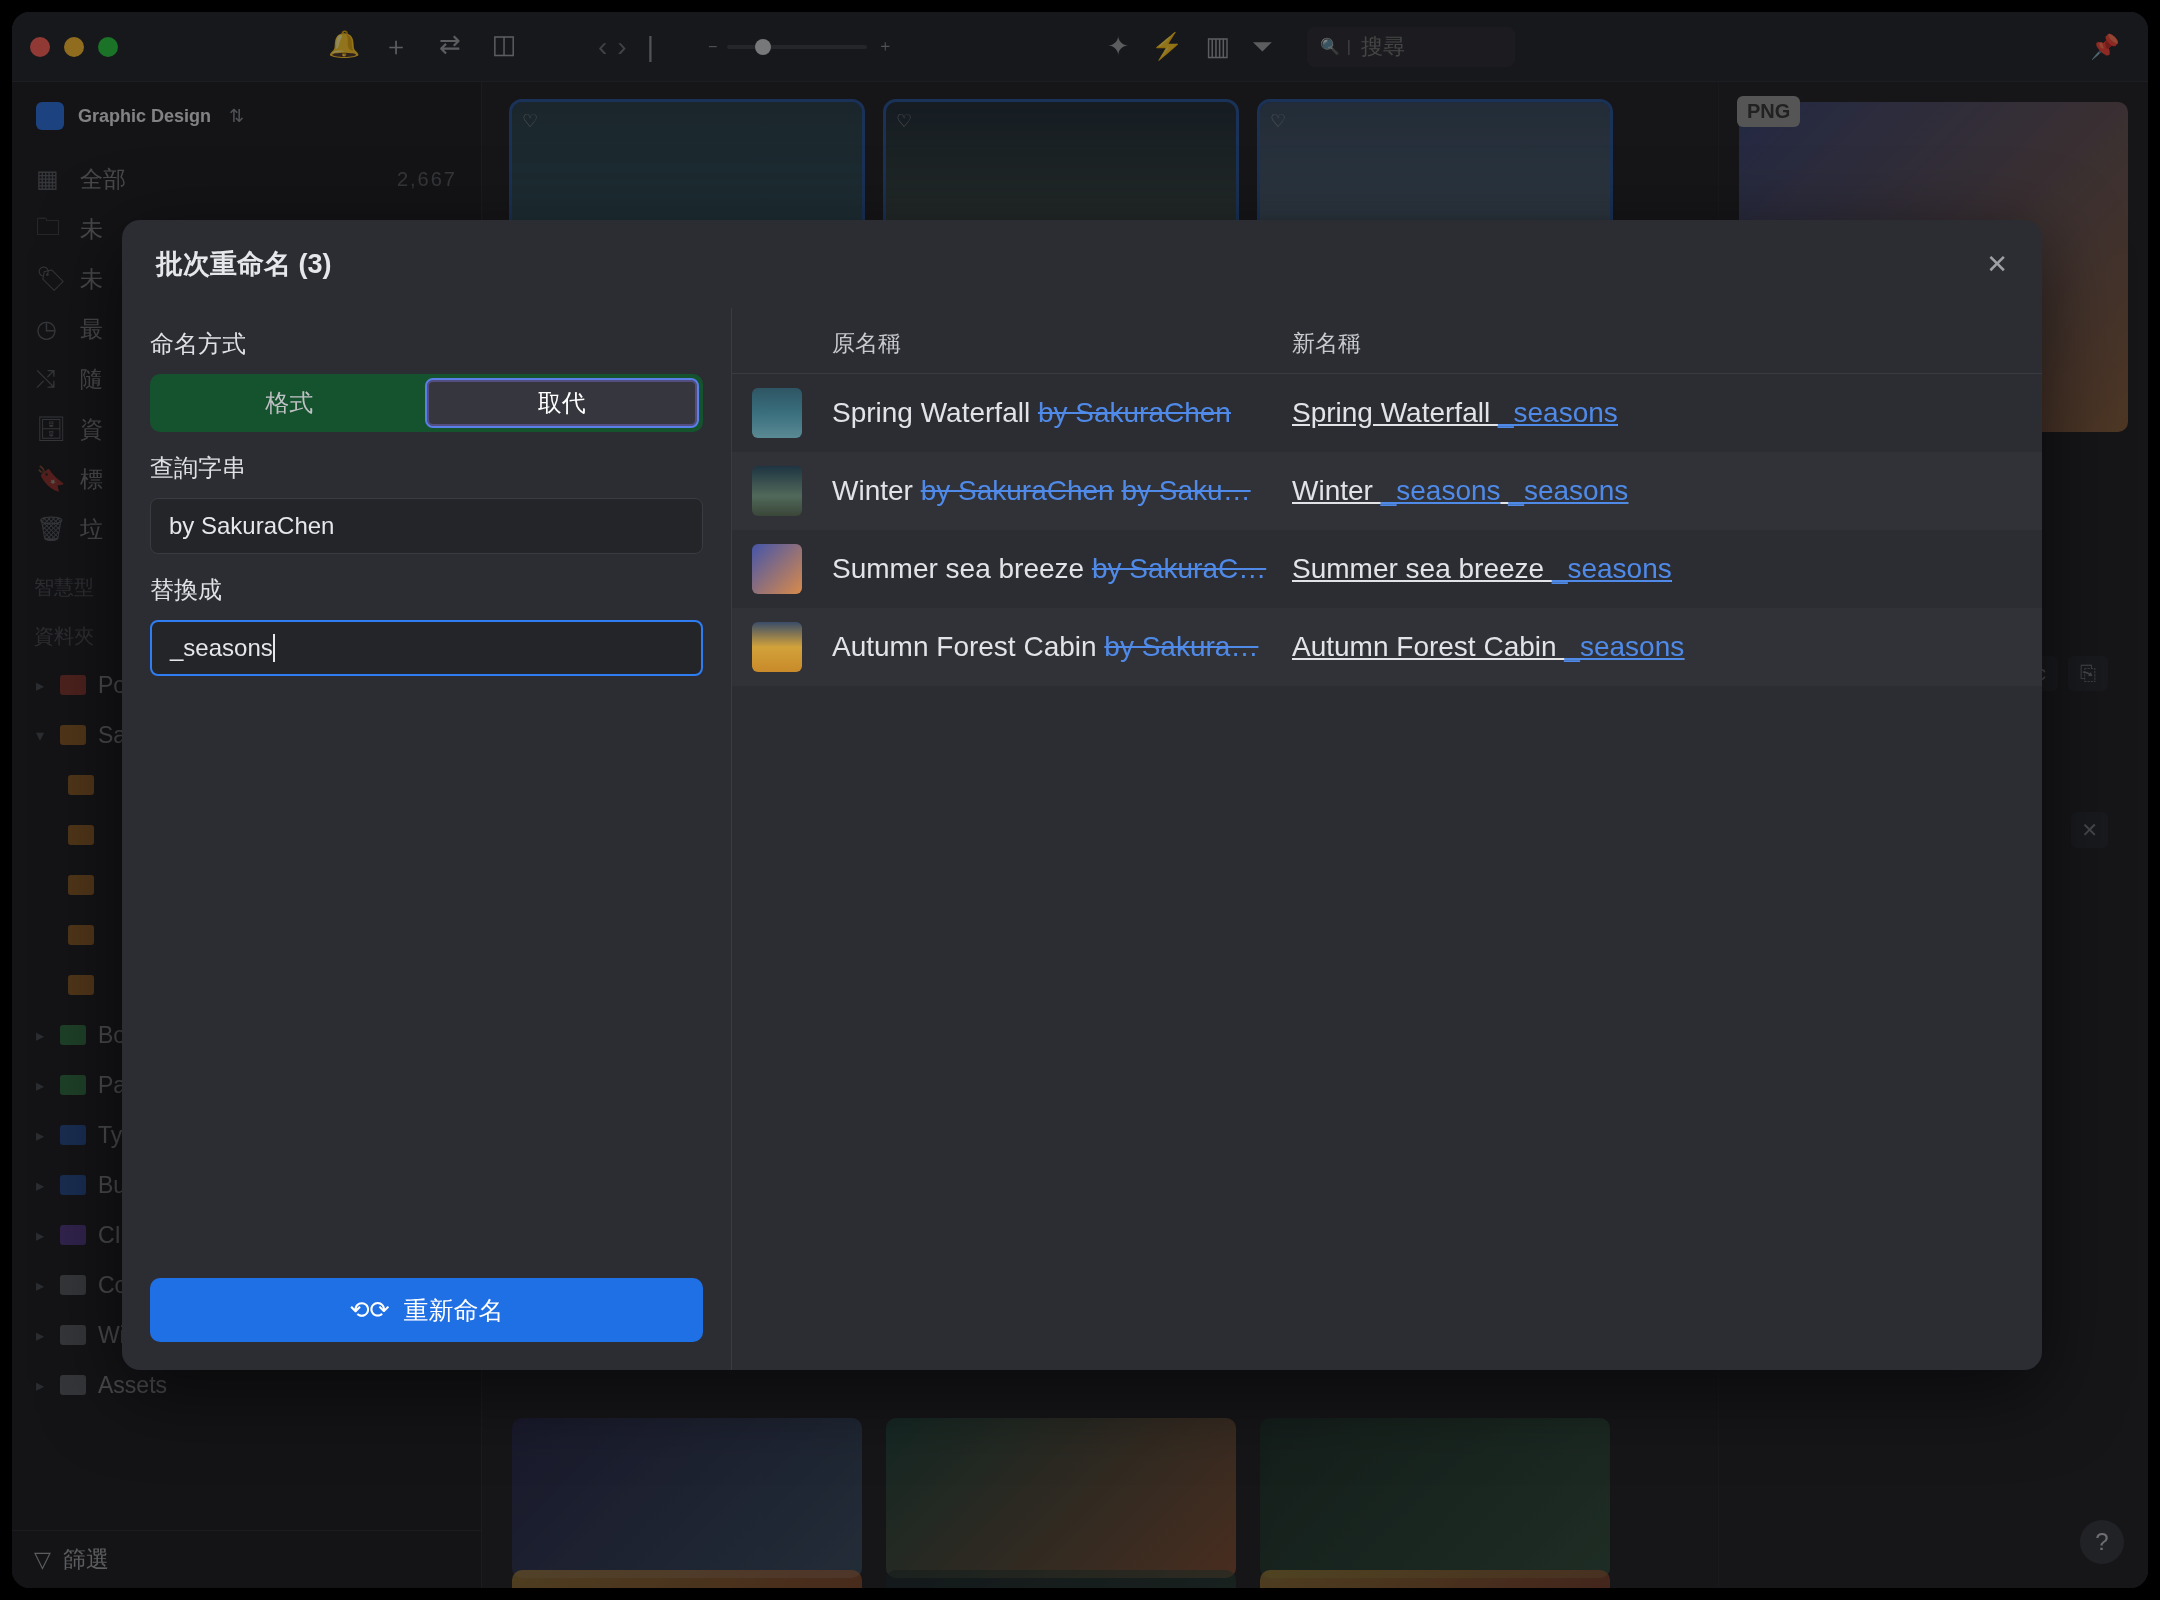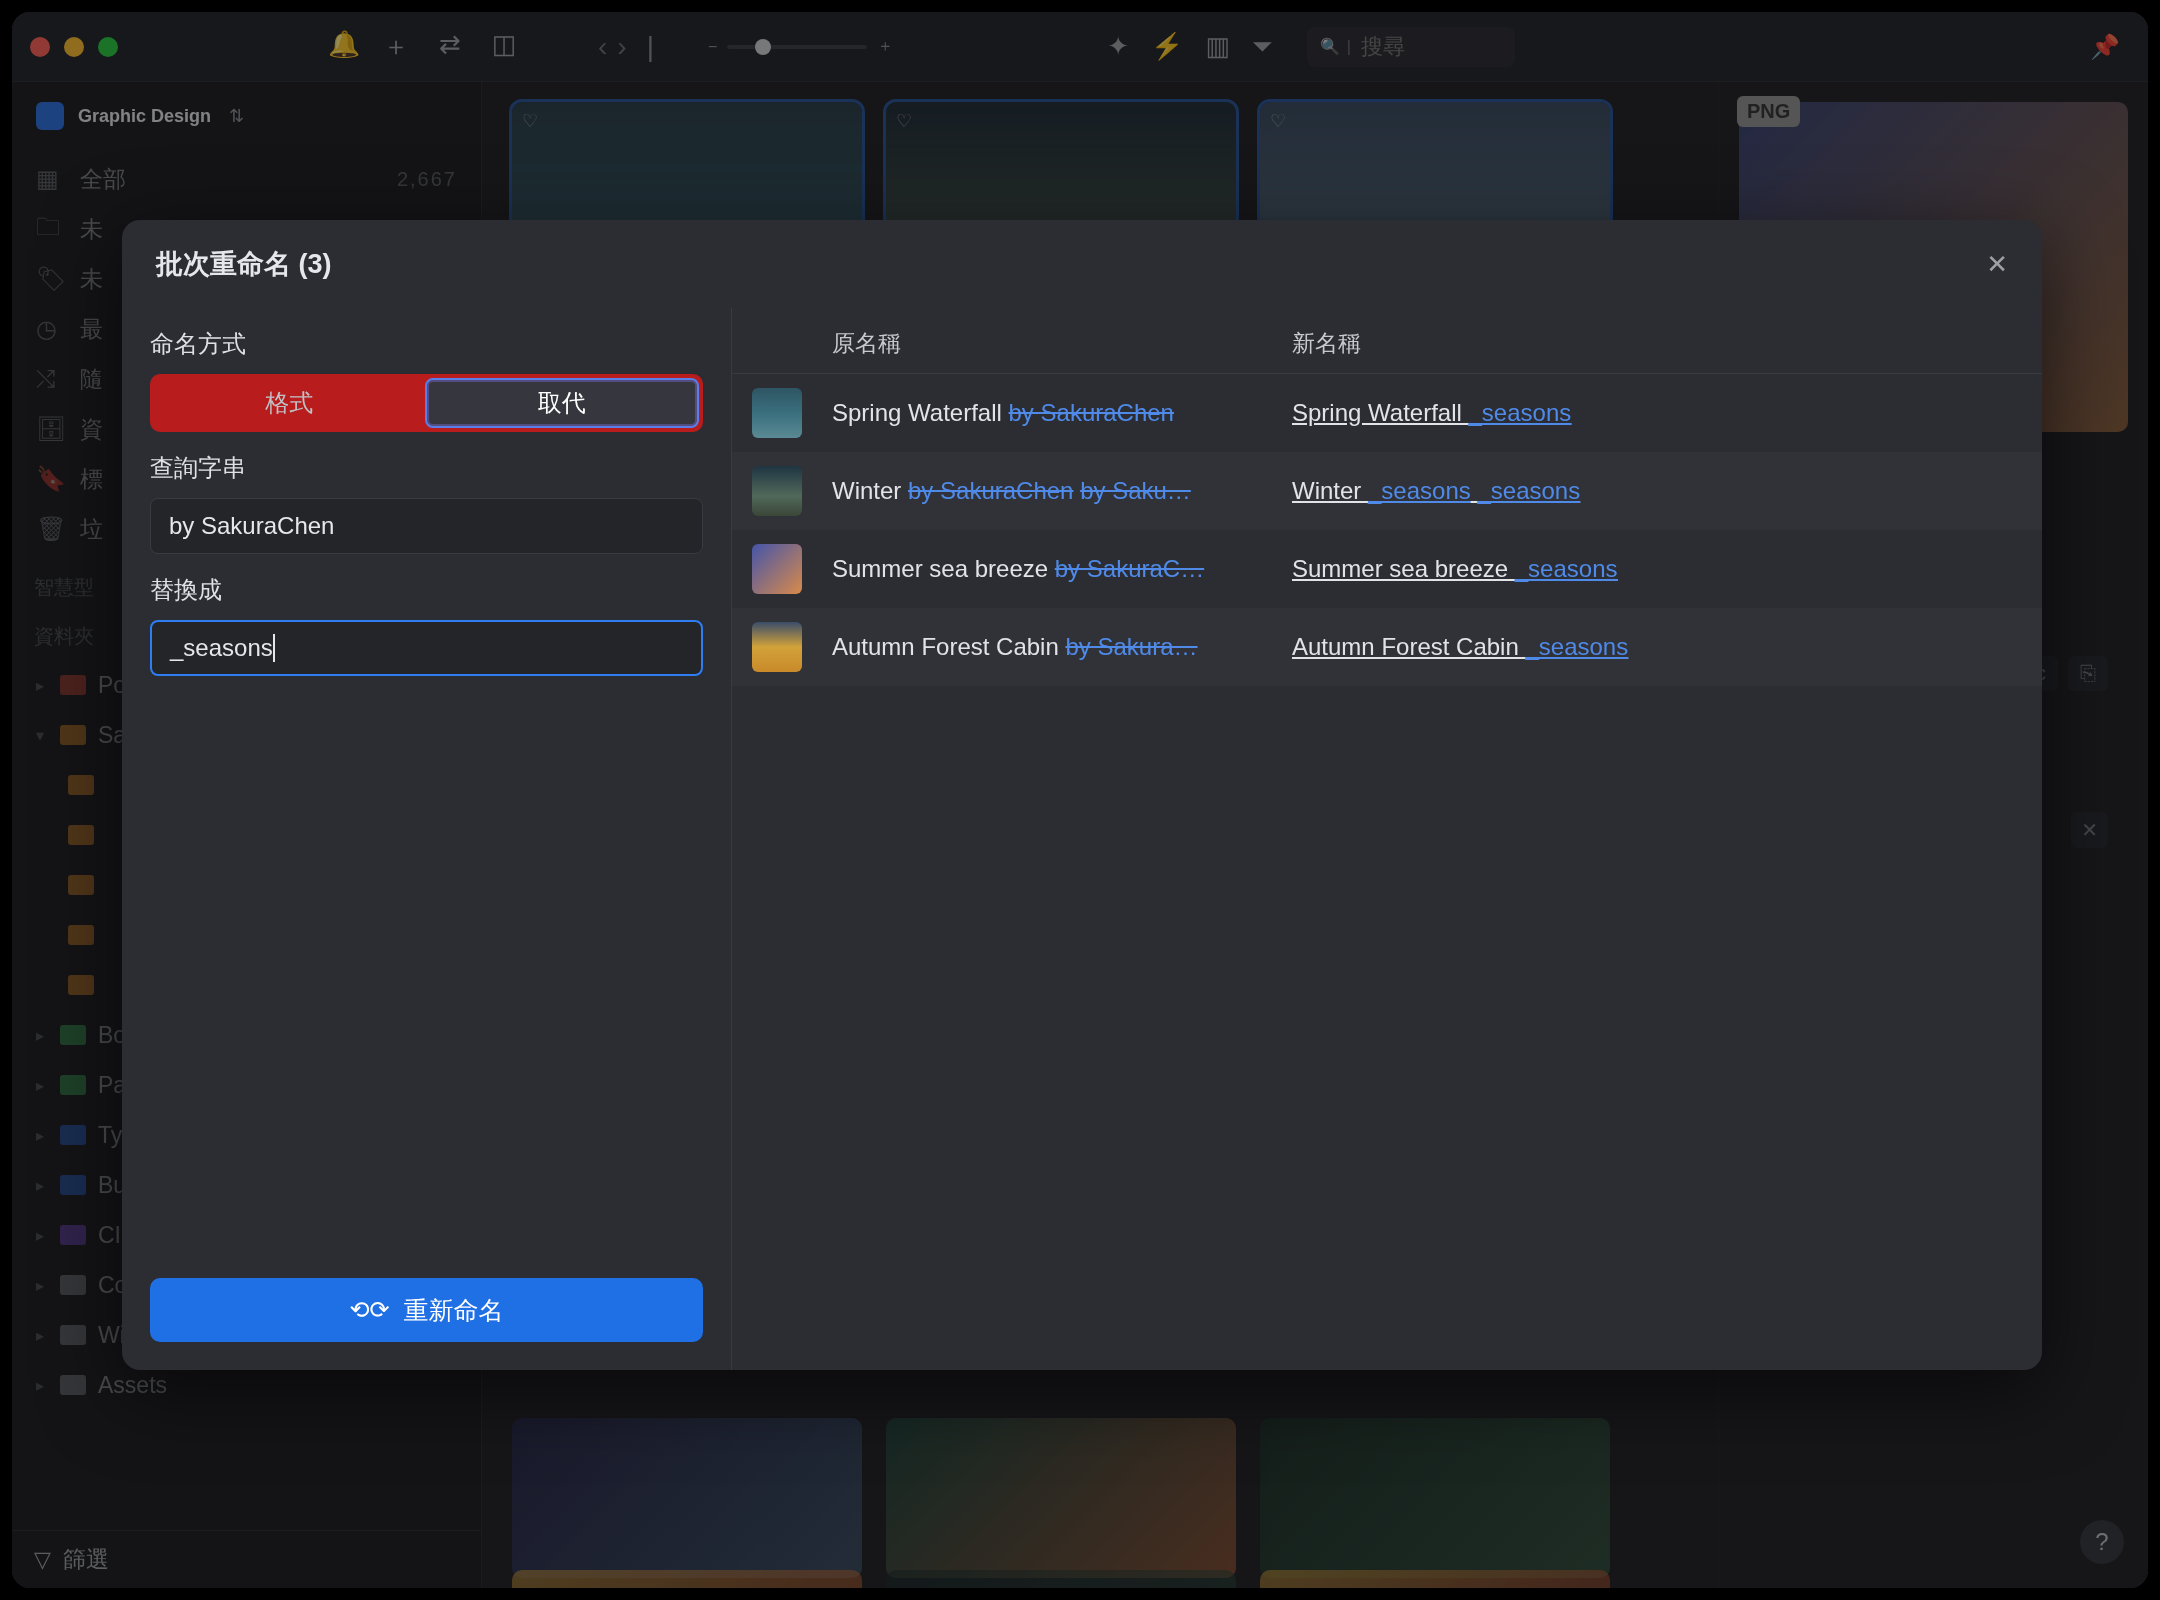--- a/index.html
+++ b/index.html
@@ -82,36 +82,36 @@
 .modal {
   position:absolute; left:110px; top:208px; width:1920px; height:1150px;
   background:#2c2d33; border-radius:18px; box-shadow:0 20px 80px rgba(0,0,0,.6); display:flex; flex-direction:column;
 }
 .modal-header { display:flex; align-items:center; padding:26px 34px; }
 .modal-title { font-size:27px; font-weight:600; color:#e6e7ea;}
 .modal-close { margin-left:auto; color:#9ea0a5; font-size:26px; cursor:pointer;}
 .modal-body { display:flex; flex:1; min-height:0;}
 .modal-left { width:610px; border-right:1px solid #3a3b42; padding:0 28px 28px; display:flex; flex-direction:column;}
 .modal-left .label { font-size:24px; color:#e0e1e5; margin:20px 0 14px;}
-.seg { display:flex; background:#b91c1c; border-radius:10px; height:58px; padding:4px;}
+.seg { display:flex; background:#14532d; border-radius:10px; height:58px; padding:4px;}
 .seg .opt { flex:1; display:flex; align-items:center; justify-content:center; font-size:24px; color:#c0c1c6; border-radius:8px; cursor:pointer;}
 .seg .opt.active { background:#36373e; color:#fff; border:2px solid #5a7fe8; box-shadow:0 0 0 2px rgba(130,110,230,.4) inset; }
 .field { background:#242529; border:1px solid #3a3b42; border-radius:8px; height:56px; padding:0 18px; display:flex; align-items:center;}
 .field input { background:transparent; border:none; outline:none; color:#e6e7ea; font-size:24px; width:100%;}
 .field.active { border:2px solid #2f7df2; }
 .caret { display:inline-block; width:2px; height:28px; background:#e6e7ea; margin-left:0; animation:blink 1s infinite;}
 @keyframes blink{50%{opacity:0;}}
 .rename-btn { margin-top:auto; background:#1f6fe5; color:#fff; height:64px; border-radius:10px; display:flex; align-items:center; justify-content:center; gap:14px; font-size:25px; cursor:pointer;}
 .rename-btn .ico{font-size:24px;}
 
 .modal-right { flex:1; display:flex; flex-direction:column;justify-content:center; }
 .cols { display:flex; padding:20px 40px 14px 100px; font-size:23px; color:#c8c9cd; border-bottom:1px solid #3a3b42;}
 .cols .c1{flex:0 0 460px;} .cols .c2{flex:1;}
 .rows { flex:1; overflow:auto; }
-.row { display:flex; align-items:center; height:78px; padding:0 58px 0 20px; font-size:24px;}
+.row { display:flex; align-items:center; height:78px; padding:0 58px 0 20px; font-size:28px;}
 .row:nth-child(even){ background:#313238;}
 .row .rthumb { width:50px; height:50px; border-radius:6px; margin-right:30px; flex:0 0 50px;}
 .row .old { flex:0 0 460px; color:#e2e3e7; white-space:nowrap; overflow:hidden; text-overflow:ellipsis;}
 .row .new { flex:1; color:#e2e3e7; white-space:nowrap; overflow:hidden; text-overflow:ellipsis;text-decoration:underline;}
 .strike { color:#4f8ae8; text-decoration:line-through;}
 .add { color:#4f8ae8; text-decoration:underline;}
 
 
 .help { position:absolute; right:24px; bottom:24px; width:44px; height:44px; border-radius:50%; background:#34353c; color:#bfc0c5; display:flex; align-items:center; justify-content:center; font-size:24px; cursor:pointer;}
 

